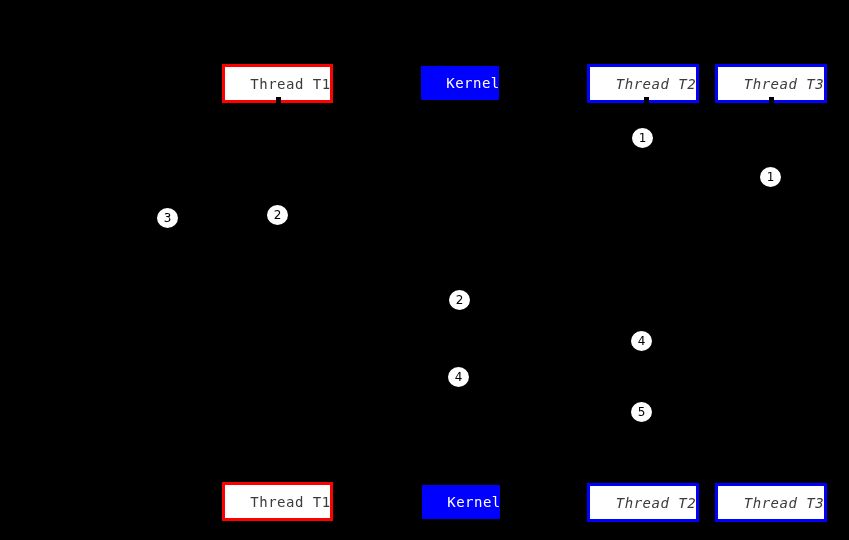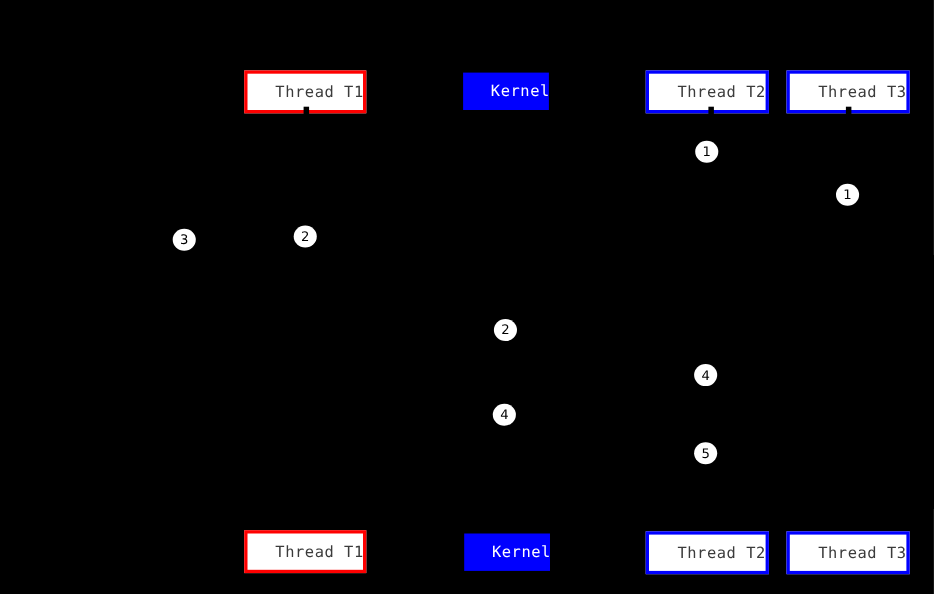--- a/index.html
+++ b/index.html
@@ -25,20 +25,21 @@
     font-size: 14px;
     letter-spacing: 0.5px;
     white-space: nowrap;
     padding-left: 26px;
   }
   .red-outline {
     border: 3px solid var(--red, #ff0000);
   }
   .blue-outline {
     border: 3px solid var(--blue, #0000ff);
+    font-style: italic;
   }
   .blue-solid {
     background: var(--blue, #0000ff);
     color: var(--kernel-text, #ffffff);
     border: none;
   }
   .marker {
     position: absolute;
     width: 21px;
     height: 20px;

